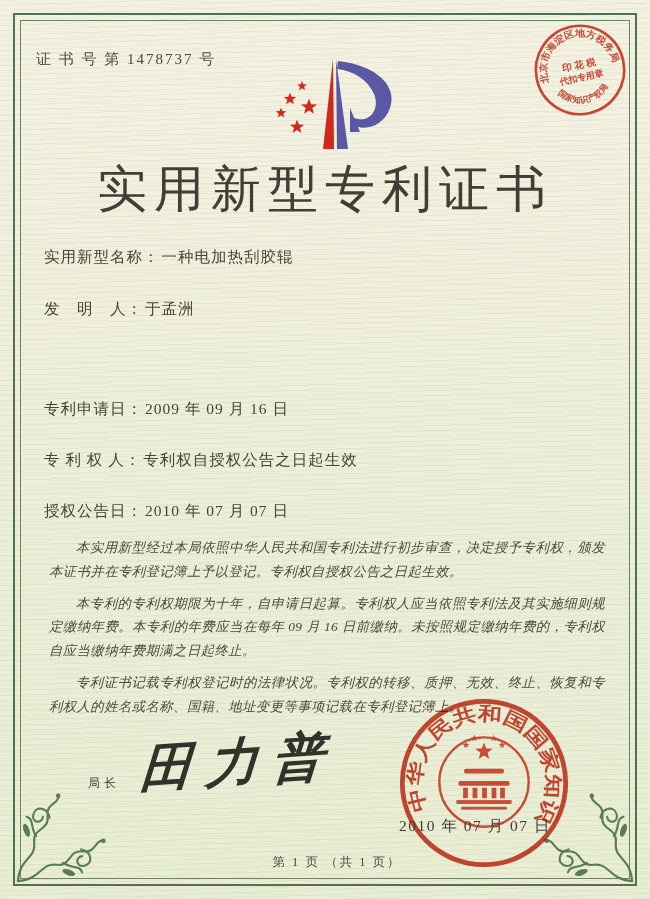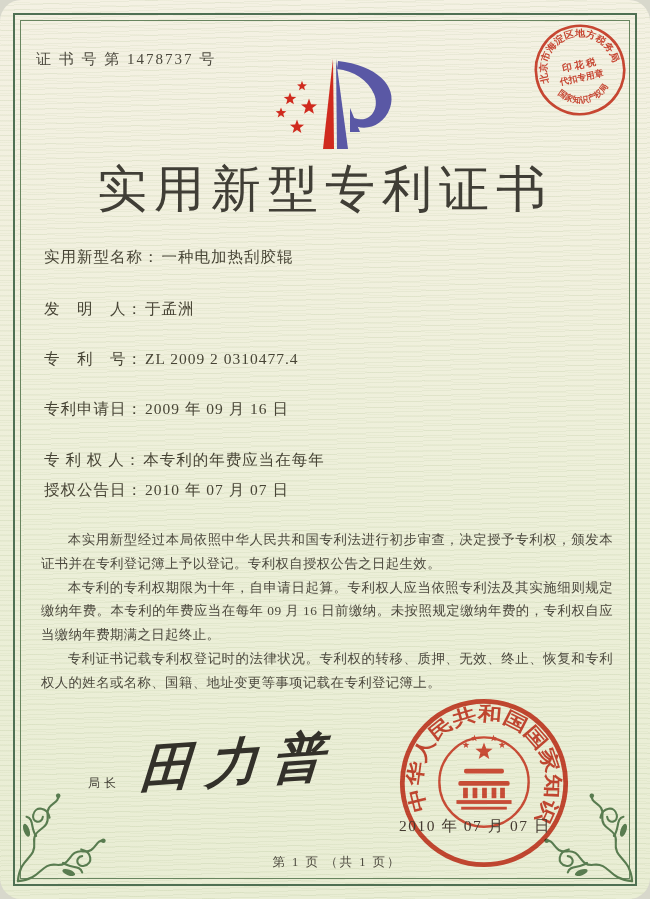--- a/index.html
+++ b/index.html
@@ -4,36 +4,35 @@
 <style>
   html,body{margin:0;padding:0;background:#d8d8cc;}
   .page{
     position:relative;width:650px;height:899px;overflow:hidden;
     font-family:"Liberation Serif","DejaVu Serif",serif;
     background:
       repeating-linear-gradient(178deg, rgba(141,166,112,0.10) 0px, rgba(141,166,112,0.10) 1px, rgba(0,0,0,0) 1px, rgba(0,0,0,0) 5px),
       repeating-linear-gradient(2deg, rgba(160,180,120,0.08) 0px, rgba(160,180,120,0.08) 1px, rgba(0,0,0,0) 1px, rgba(0,0,0,0) 7px),
       linear-gradient(180deg,#f4f1e3 0%,#f1f0de 28%,#ecefd8 60%,#e9edd4 100%);
     color:#45433a;
-    border-radius:21px;
   }
   .frame-outer{position:absolute;inset:13px;border:2px solid #4f7053;pointer-events:none;}
   .frame-inner{position:absolute;inset:20px;border:1px solid #68855f;pointer-events:none;}
   .corner{position:absolute;width:96px;height:96px;z-index:3;}
   .corner.br{right:15px;bottom:15px;}
   .corner.bl{left:15px;bottom:15px;transform:scaleX(-1);}
   .cert-no{position:absolute;left:36px;top:50px;font-size:15px;letter-spacing:2px;color:#4b483d;}
   .logo{position:absolute;left:268px;top:56px;width:142px;height:97px;}
   .title{position:absolute;left:0;top:156px;width:100%;text-align:center;
          font-size:50px;letter-spacing:7px;color:#403e36;font-weight:500;}
   .field{position:absolute;left:44px;font-size:15.5px;letter-spacing:1px;color:#474435;white-space:nowrap;}
   .field .val{margin-left:2px;text-align:center;}
   .paras{position:absolute;left:41px;top:528px;width:572px;font-size:13.4px;
          line-height:23.8px;color:#4c493e;text-align:justify;}
-  .paras p{margin:0;text-indent:2em;letter-spacing:0.4px;}
+  .paras p{margin:8px;text-indent:2em;letter-spacing:0.4px;font-style:italic;}
   .signer{position:absolute;left:88px;top:775px;font-size:12px;letter-spacing:4px;color:#3f3c33;z-index:4;}
   .signature{position:absolute;left:140px;top:728px;font-size:52px;letter-spacing:14px;
              color:#33312a;transform:rotate(-4deg) skewX(-8deg);font-weight:600;z-index:4;font-style:italic;}
   .seal{position:absolute;mix-blend-mode:multiply;opacity:0.92;}
   .seal.office{left:389px;top:688px;width:190px;height:190px;z-index:4;}
   .seal.tax{left:527px;top:17px;width:106px;height:106px;transform:rotate(-12deg);z-index:4;}
   .seal-date{position:absolute;left:399px;top:816px;font-size:15.5px;letter-spacing:1.5px;
              color:#443b31;font-weight:500;z-index:6;}
   .footer{position:absolute;left:12px;top:854px;width:100%;text-align:center;
           font-size:12.5px;letter-spacing:2px;color:#4c493e;}
@@ -99,30 +98,27 @@
   </svg>
 
   <div class="title">实用新型专利证书</div>
 
   <div class="field" style="top:247px">
     <span>实用新型名称：</span><span class="val">一种电加热刮胶辊</span>
   </div>
   <div class="field" style="top:299px">
     <span>发　明　人：</span><span class="val">于孟洲</span>
   </div>
-  <div class="field" style="top:349px">
-    <span>专　利　号：</span><span class="val">ZL 2009 2 0310477.4</span>
-  </div>
   <div class="field" style="top:399px">
     <span>专利申请日：</span><span class="val">2009 年 09 月 16 日</span>
   </div>
   <div class="field" style="top:450px">
-    <span>专 利 权 人：</span><span class="val">本专利的年费应当在每年</span>
+    <span>专 利 权 人：</span><span class="val">专利权自授权公告之日起生效</span>
   </div>
-  <div class="field" style="top:480px">
+  <div class="field" style="top:501px">
     <span>授权公告日：</span><span class="val">2010 年 07 月 07 日</span>
   </div>
 
   <div class="paras">
     <p>本实用新型经过本局依照中华人民共和国专利法进行初步审查，决定授予专利权，颁发本证书并在专利登记簿上予以登记。专利权自授权公告之日起生效。</p>
     <p>本专利的专利权期限为十年，自申请日起算。专利权人应当依照专利法及其实施细则规定缴纳年费。本专利的年费应当在每年 09 月 16 日前缴纳。未按照规定缴纳年费的，专利权自应当缴纳年费期满之日起终止。</p>
     <p>专利证书记载专利权登记时的法律状况。专利权的转移、质押、无效、终止、恢复和专利权人的姓名或名称、国籍、地址变更等事项记载在专利登记簿上。</p>
   </div>
 
   <div class="signer">局长</div>

